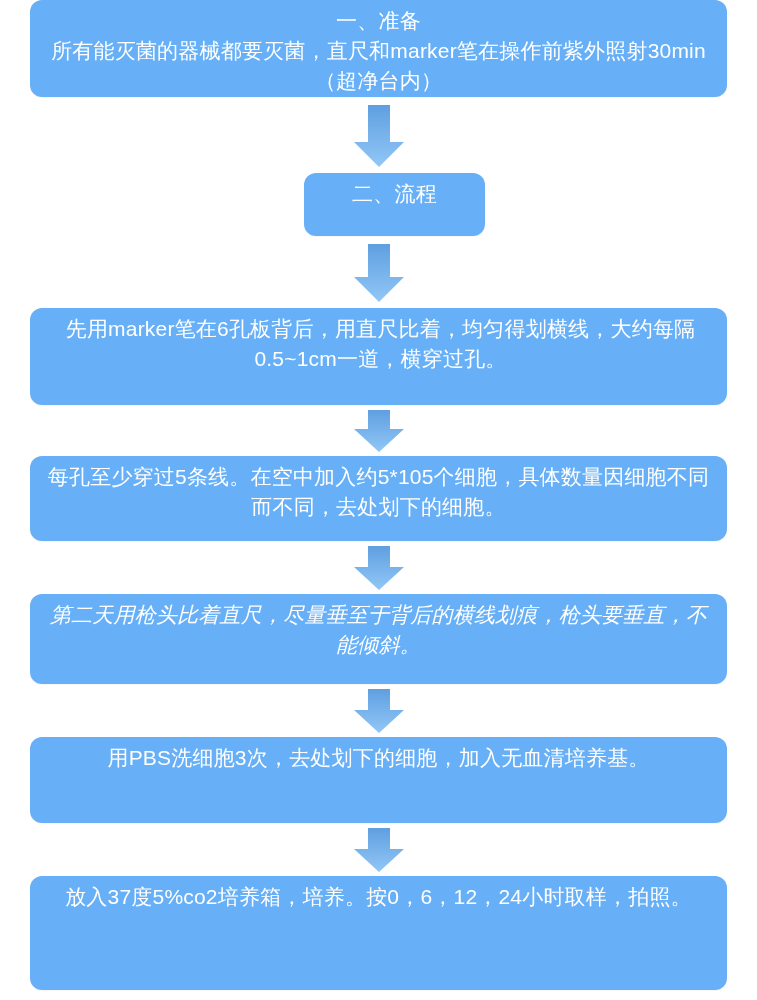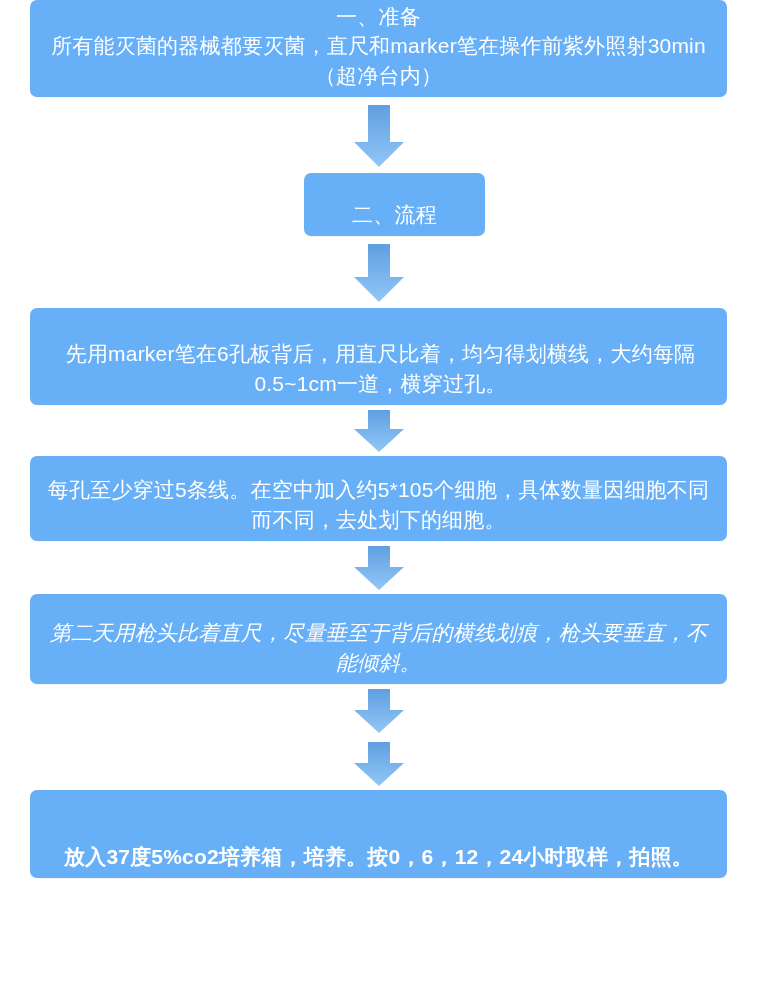--- a/index.html
+++ b/index.html
@@ -20,24 +20,24 @@
     height: 1000px;
     background: #ffffff;
     display: flex;
     flex-direction: column;
     align-items: center;
   }
 
   .node {
     box-sizing: border-box;
     background: #67b0f7;
-    border-radius: 7px;
+    border-radius: 12px;
     color: #ffffff;
     display: flex;
-    align-items: flex-end;
+    align-items: flex-start;
     justify-content: center;
     text-align: center;
     padding: 6px 16px;
     line-height: 1.42;
     font-size: 21px;
     letter-spacing: 0.2px;
     box-shadow: 0 1px 1px rgba(0,0,0,0.04);
   }
 
   .node-text {
@@ -56,21 +56,21 @@
     margin-left: 32px;
   }
 
   
   .h-prep    { height: 97px; }
   .h-flow    { height: 63px; }
   .h-step1   { height: 97px; padding-left: 20px; }
   .h-step2   { height: 85px; }
   .h-step3   { height: 90px; font-style: italic; }
   .h-step4   { height: 86px; }
-  .h-step5   { height: 88px; font-weight: bold; }
+  .h-step5   { height: 114px; }
 
   
   .arrow {
     display: block;
     flex: 0 0 auto;
   }
   .arrow svg { display: block; }
 
   .arrow.long  { margin: 8px 0 6px 0; }
   .arrow.short { margin: 5px 0 4px 0; }
@@ -154,20 +154,23 @@
       <defs>
         <linearGradient id="ag5" x1="0" y1="0" x2="0" y2="1">
           <stop offset="0%" stop-color="#5f9fe0"></stop>
           <stop offset="100%" stop-color="#92c7f7"></stop>
         </linearGradient>
       </defs>
       <polygon points="14,0 36,0 36,21 50,21 25,44 0,21 14,21" fill="url(#ag5)"></polygon>
     </svg>
   </div>
 
+  <div class="node wide h-step4">
+    <span class="node-text">用PBS洗细胞3次，去处划下的细胞，加入无血清培养基。</span>
+  </div>
 
   <div class="arrow short">
     <svg width="50" height="44" viewBox="0 0 50 44" aria-hidden="true">
       <defs>
         <linearGradient id="ag6" x1="0" y1="0" x2="0" y2="1">
           <stop offset="0%" stop-color="#5f9fe0"></stop>
           <stop offset="100%" stop-color="#92c7f7"></stop>
         </linearGradient>
       </defs>
       <polygon points="14,0 36,0 36,21 50,21 25,44 0,21 14,21" fill="url(#ag6)"></polygon>

